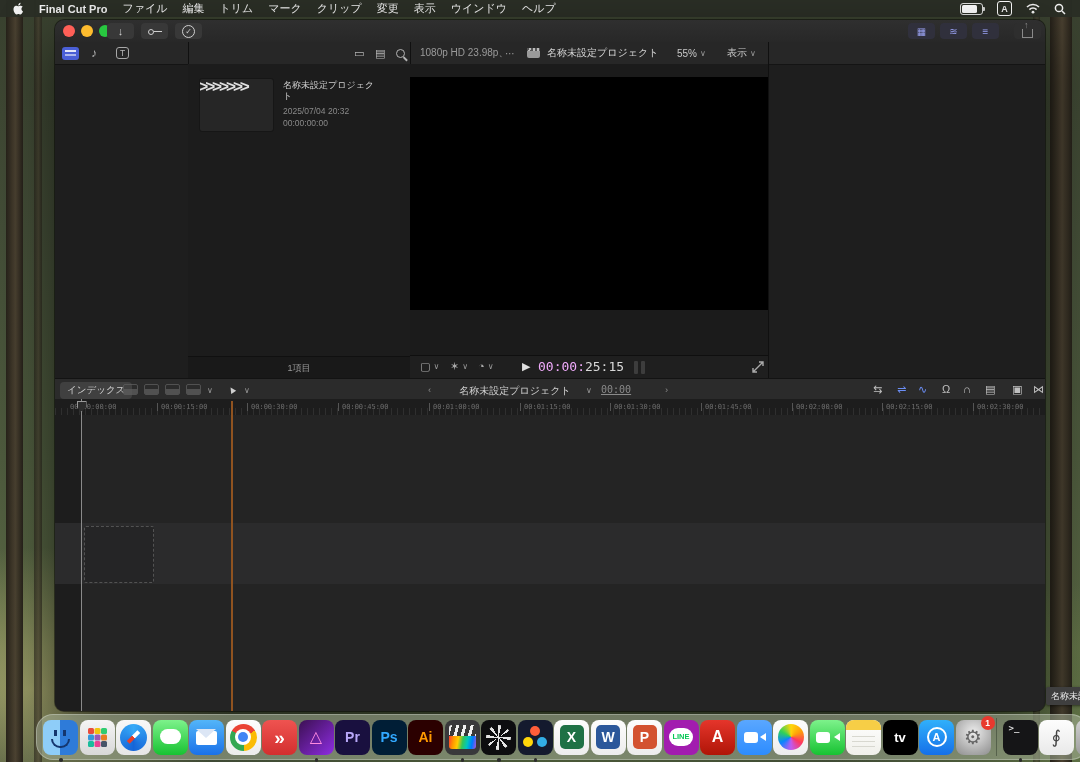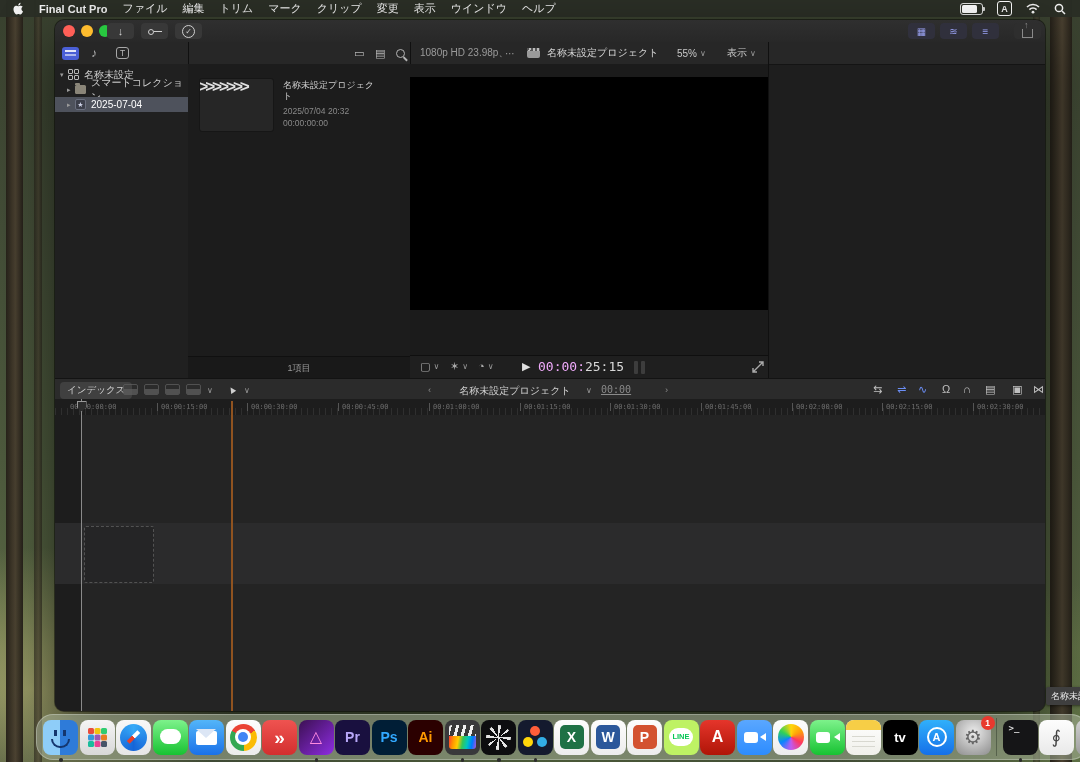--- a/index.html
+++ b/index.html
@@ -144,21 +144,21 @@
   .pinwheel:before{content:"";position:absolute;left:5px;top:5px;width:25px;height:25px;border-radius:50%;
     background:repeating-conic-gradient(#e4e4e4 0 14deg,#0d0d0f 14deg 45deg);}
   .davinci{background:#141a2e;}
   .davinci:before{content:"";position:absolute;top:6px;left:12.5px;width:10px;height:10px;border-radius:50%;background:#ff5e3a;
     box-shadow:-7px 11px 0 #ffd60a,7px 11px 0 #32ade6;}
   .office{background:linear-gradient(#fdfdfd,#ececec);}
   .office .g{width:24px;height:24px;border-radius:5px;color:#fff;display:flex;align-items:center;justify-content:center;font-size:14px;}
   .excel .g{background:#1e7145;}
   .word .g{background:#2b579a;}
   .ppt .g{background:#d35230;}
-  .lineapp{background:#bef264;}
+  .lineapp{background:#a21caf;}
   .lineapp .g{background:#fff;color:#06c755;font-size:7.5px;font-weight:800;padding:5px 3px;border-radius:9px;}
   .acrobat{background:linear-gradient(#e5352b,#b01507);font-size:16px;}
   .zoomapp{background:linear-gradient(#5aa7ff,#2d8cff);}
   .zoomapp:before{content:"";position:absolute;left:7px;top:12px;width:14px;height:11px;background:#fff;border-radius:3px;}
   .zoomapp:after{content:"";position:absolute;right:6px;top:13px;border:4.5px solid transparent;border-right:6px solid #fff;}
   .photos{background:linear-gradient(#fdfdfd,#ececec);}
   .photos:before{content:"";position:absolute;left:4.5px;top:4.5px;width:26px;height:26px;border-radius:50%;
     background:conic-gradient(#ffd60a,#ff9f0a,#ff375f,#bf5af2,#0a84ff,#30d158,#ffd60a);}
   .facetime{background:linear-gradient(#7df28b,#17c232);}
   .facetime:before{content:"";position:absolute;left:6px;top:12px;width:14px;height:11px;background:#fff;border-radius:3px;}
@@ -287,42 +287,20 @@
       <span class="tb2" style="left:622px;">
           <span>55%</span>
           <span class="chev">∨</span>
         </span>
       <span class="tb2" style="left:672px;">
           <span>表示</span>
           <span class="chev">∨</span>
         </span>
     </div>
 
-    <div class="sidebar">
-      <div class="srow" style="top:3px;">
-        <span class="car">▾</span>
-        <span class="grid-ic">
-            <i></i>
-            <i></i>
-            <i></i>
-            <i></i>
-          </span>
-        <span>名称未設定</span>
-      </div>
-      <div class="srow" style="top:18px;">
-        <span class="car" style="margin-left:12px;">▸</span>
-        <span class="folder-ic"></span>
-        <span>スマートコレクション</span>
-      </div>
-      <div class="srow selrow" style="top:33px;color:#fff;">
-        <span class="car" style="margin-left:12px;">▸</span>
-        <span class="star-ic">★</span>
-        <span>2025-07-04</span>
-      </div>
-    </div>
     <div class="panel-divider" style="left:133px;height:336px;"></div>
 
     <div class="browser">
       <div class="thumb">
         <span class="chevs">&gt;&gt;&gt;&gt;&gt;&gt;&gt;</span>
       </div>
       <div class="cliptxt">
         <div>名称未設定プロジェクト</div>
         <div class="clipmeta">
           <div>2025/07/04 20:32</div>

